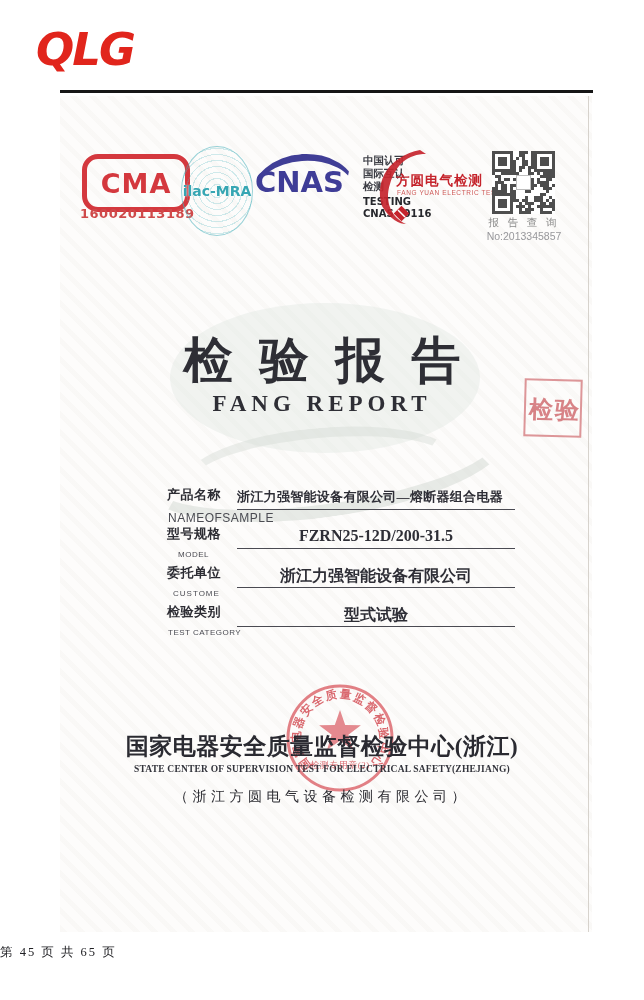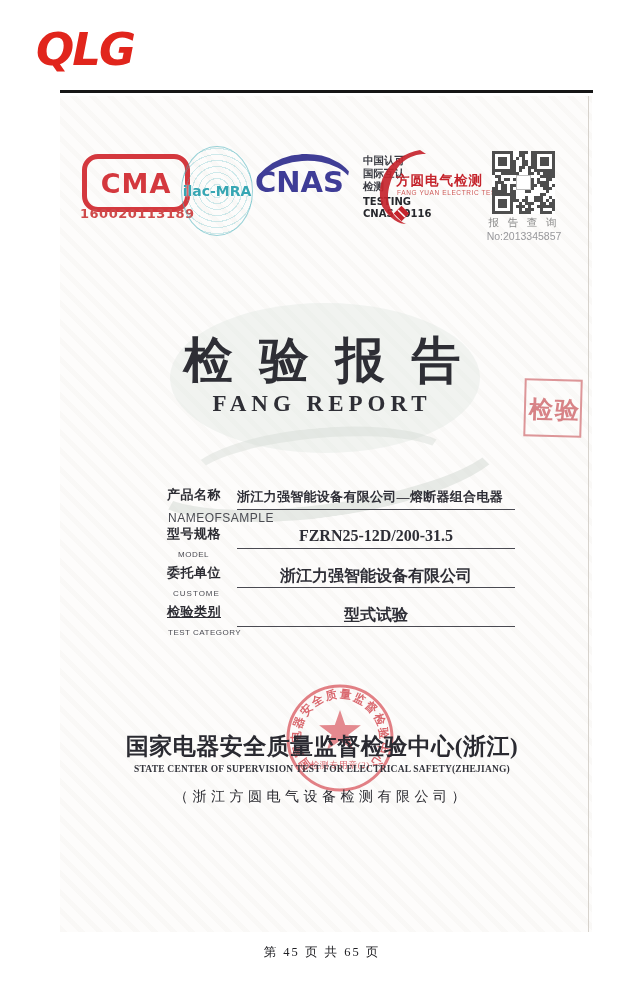--- a/index.html
+++ b/index.html
@@ -79,21 +79,21 @@
            font-size:8px;color:#4a4b52;letter-spacing:.5px;}
   
   .seal{left:278px;top:676px;width:124px;height:124px;opacity:.9;}
   .issuer-zh{left:0;top:731px;width:644px;text-align:center;font-size:23px;font-weight:700;
              color:#2a2a31;letter-spacing:.5px;}
   .issuer-en{left:0;top:764px;width:644px;text-align:center;font-size:9.5px;font-weight:700;
              color:#33343c;letter-spacing:.2px;}
   .issuer-co{left:0;top:788px;width:644px;text-align:center;font-size:14px;color:#2b2b31;
              letter-spacing:4.5px;}
   
-  .footer{left:0;top:944px;width:644px;text-align:center;font-size:12.5px;color:#202024;
+  .footer{left:0;top:944px;width:644px;font-size:12.5px;color:#202024;
           letter-spacing:2px;}
 </style>
 </head>
 <body>
 
 <div class="abs scan"></div>
 <div class="abs wm wm-dome"></div>
 <div class="abs wm wm-arc1"></div>
 <div class="abs wm wm-arc2"></div>
 <div class="abs page-edge"></div>
@@ -408,21 +408,21 @@
 <div class="frm-cap" style="top:511px;font-size:12px;">NAMEOFSAMPLE</div>
 
 <div class="frm-label" style="top:525px;">型号规格</div>
 <div class="frm-line" style="top:527px;">FZRN25-12D/200-31.5</div>
 <div class="frm-cap" style="top:550px;left:178px;">MODEL</div>
 
 <div class="frm-label" style="top:564px;">委托单位</div>
 <div class="frm-line" style="top:566px;">浙江力强智能设备有限公司</div>
 <div class="frm-cap" style="top:589px;left:173px;letter-spacing:1px;">CUSTOME</div>
 
-<div class="frm-label" style="top:603px;text-decoration:underline;">检验类别</div>
+<div class="frm-label" style="top:603px;">检验类别</div>
 <div class="frm-line" style="top:605px;">型式试验</div>
 <div class="frm-cap" style="top:628px;">TEST CATEGORY</div>
 
 <svg class="abs seal" viewBox="-62 -62 124 124">
   <circle cx="0" cy="0" r="52" fill="none" stroke="rgba(217,90,98,.85)" stroke-width="3"></circle>
   <path id="sealArc" d="M -28.3 28.3 A 40 40 0 1 1 28.3 28.3" fill="none"></path>
   <text font-size="11.5" fill="rgba(210,70,78,.9)" font-weight="700" font-family="'Liberation Serif',serif">
     <textPath href="#sealArc" startOffset="0" textLength="185" lengthAdjust="spacing">国家电器安全质量监督检验中心</textPath>
   </text>
   <polygon points="0,-24 5.2,-9.1 20.9,-8.8 8.4,0.7 12.9,15.8 0,6.8 -12.9,15.8 -8.4,0.7 -20.9,-8.8 -5.2,-9.1" transform="translate(0,-4)" fill="rgba(221,107,114,.88)"></polygon>

